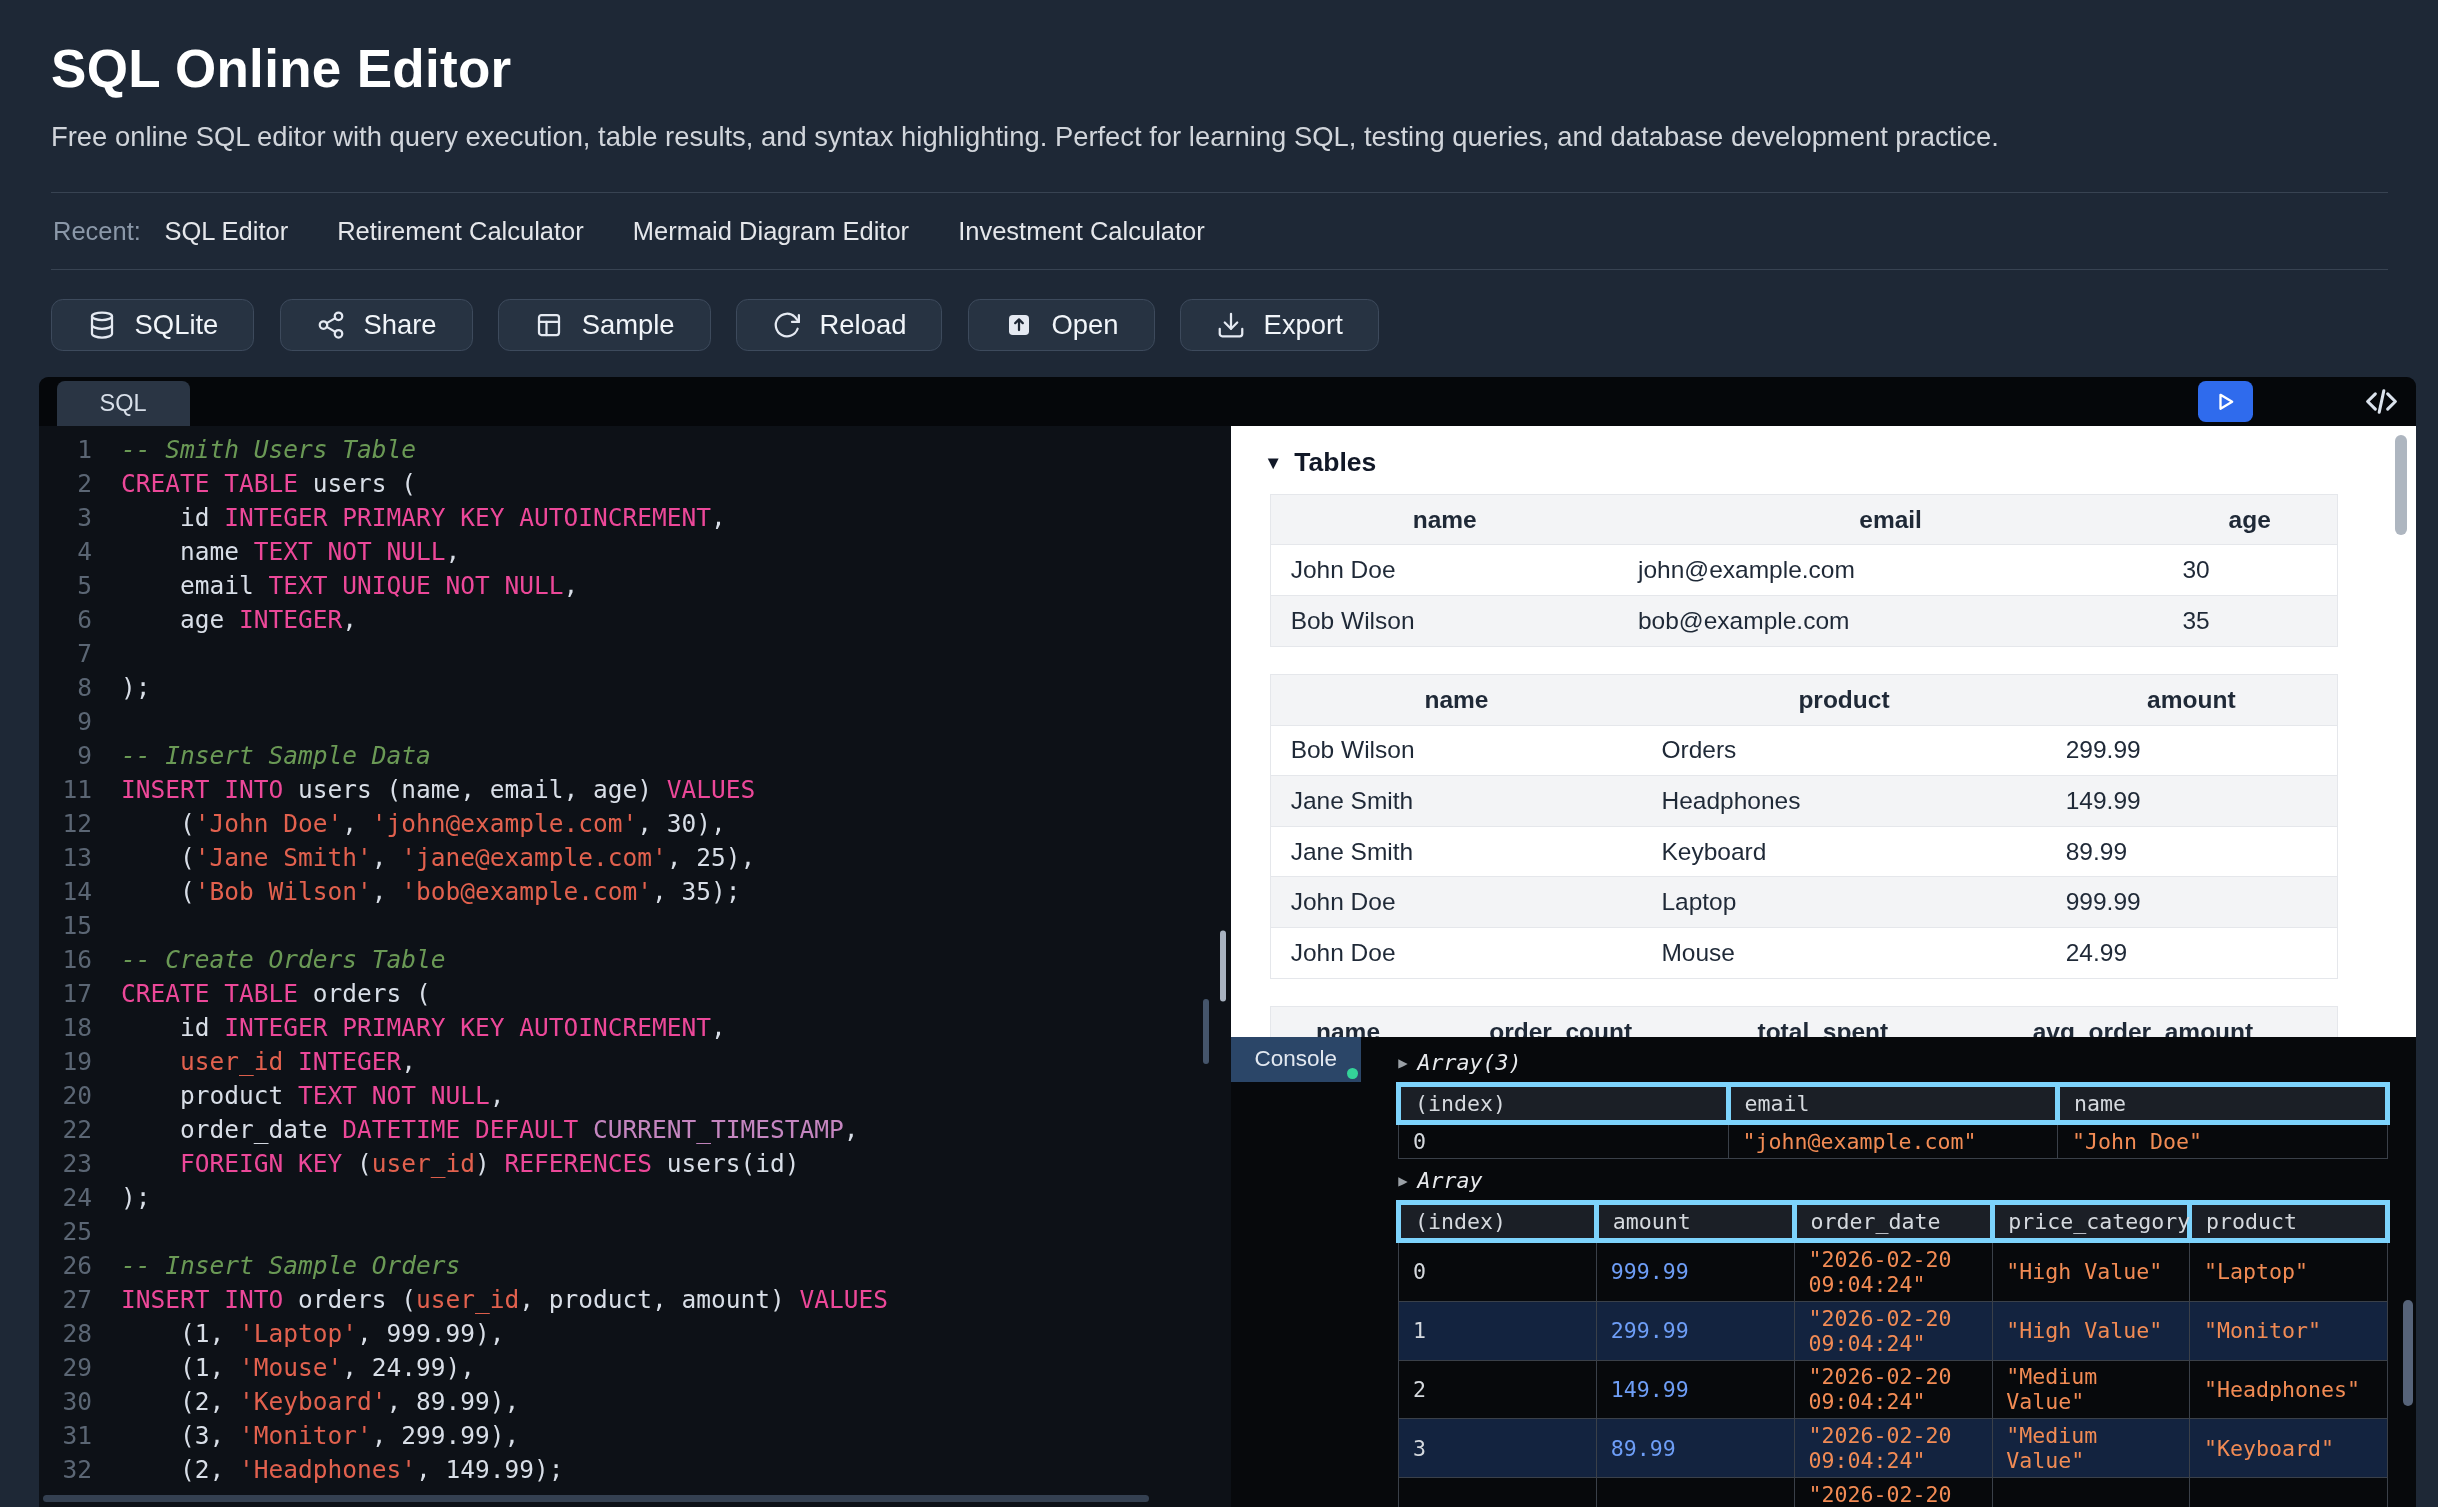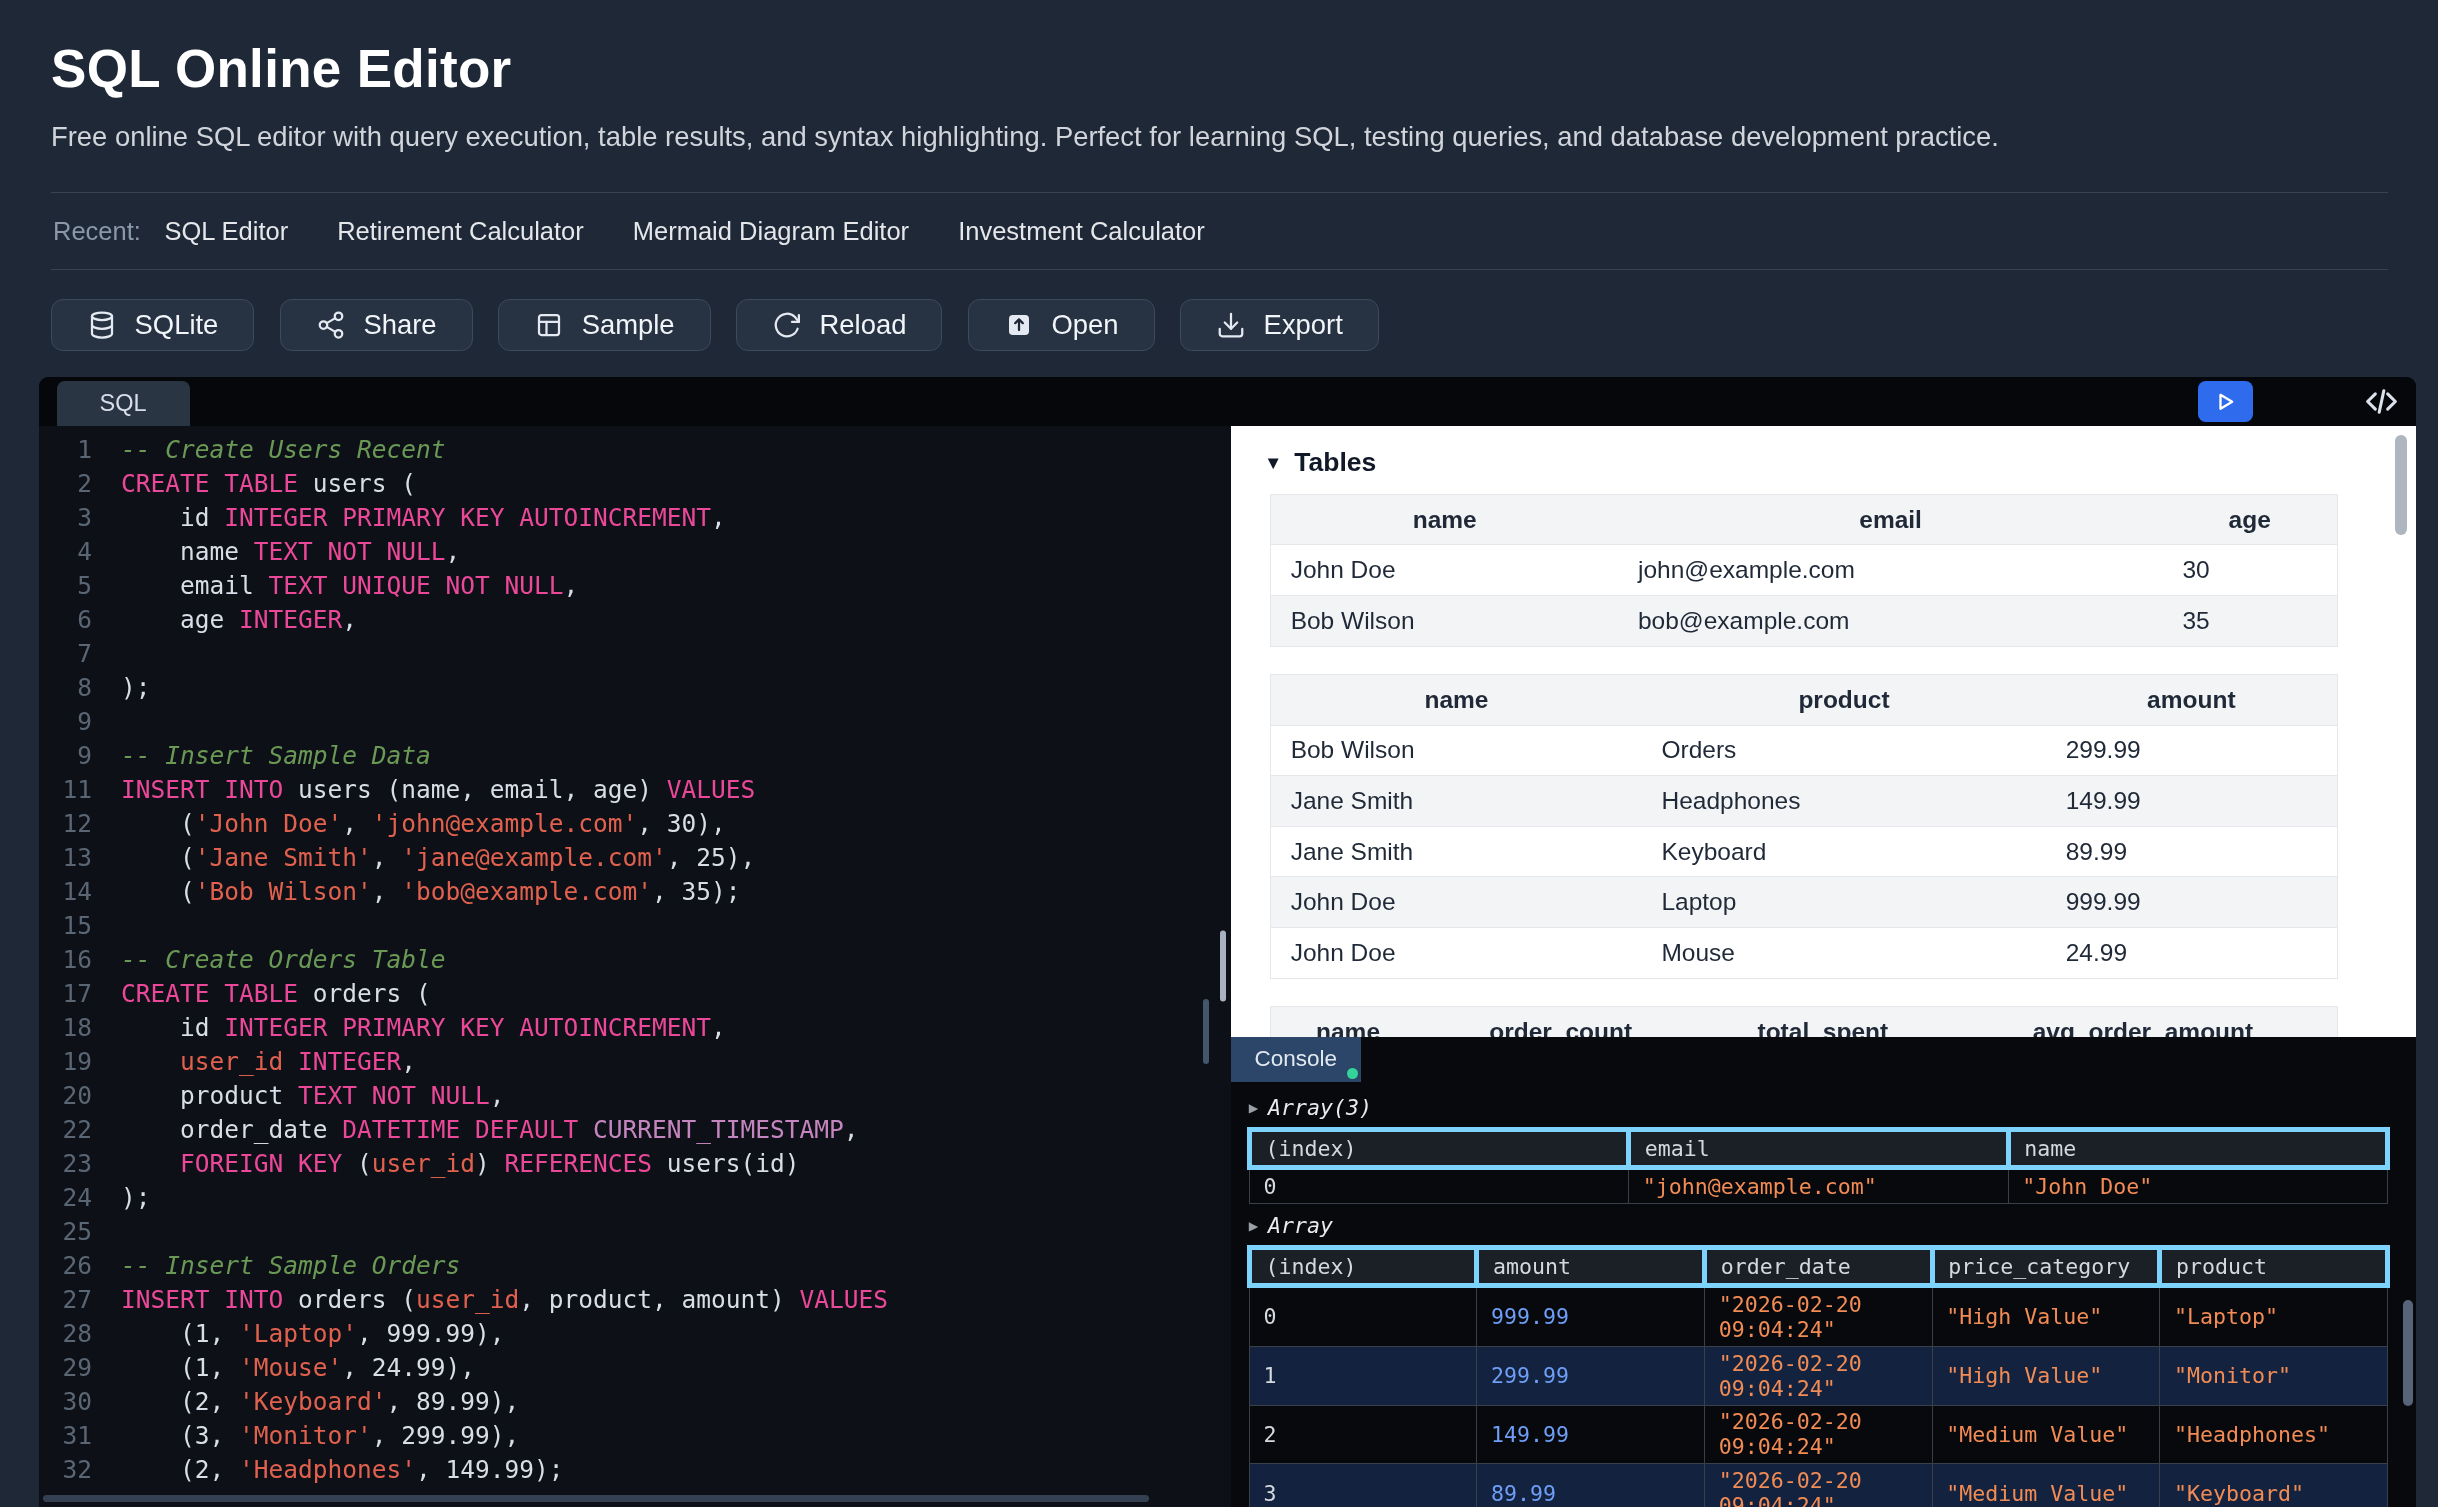--- a/index.html
+++ b/index.html
@@ -94,21 +94,21 @@
   .results { flex: 0 0 56.5%; background: #ffffff; color: #111827; overflow: hidden; position: relative; }
   .results-header { display: flex; align-items: center; gap: 11.8px; padding: 21.6px 0 15.7px 33px; font-size: 26.5px; font-weight: 600; color: #111827; }
   .results-caret { font-size: 18.6px; color: #111827; }
   .results-body { padding: 0 78px 0 39px; display: flex; flex-direction: column; gap: 27.4px; }
   .rtable { width: 100%; border-collapse: collapse; font-size: 24.5px; border: 1px solid #e5e7eb; }
   .rtable th { background: #f3f4f6; font-weight: 700; color: #1f2937; text-align: center; padding: 10.8px 19.6px; border-bottom: 1px solid #e5e7eb; }
   .rtable td { color: #1f2937; text-align: left; padding: 10.8px 19.6px; border-bottom: 1px solid #e5e7eb; }
   .rtable tbody tr:nth-child(even) { background: #f3f4f6; }
   .results-scroll { position: absolute; right: 8.8px; top: 9.8px; width: 11.8px; height: 100px; background: #aeb6c0; border-radius: 5.9px; }
 
-  .console { flex: 1; min-height: 0; background: #07090c; display: flex; flex-direction: column; position: relative; font-family: "DejaVu Sans Mono", monospace; }
+  .console { flex: 1; min-height: 0; background: #07090c; display: flex; flex-direction: row; position: relative; font-family: "DejaVu Sans Mono", monospace; gap: 20px; }
   .console-tabrow { flex: none; height: 45px; display: flex; }
   .console-tab {
     position: relative; background: #2b4668; color: #e2e8f0;
     font-family: "Liberation Sans", sans-serif; font-size: 22.5px;
     padding: 0 23.5px; display: flex; align-items: center;
   }
   .console-dot { position: absolute; right: 2.9px; bottom: 2.9px; width: 10.8px; height: 10.8px; border-radius: 50%; background: #34d399; }
   .console-body { flex: 1; min-height: 0; overflow: hidden; padding: 9.8px 25.5px 0 15.7px; font-size: 21.6px; }
   .c-array { display: flex; align-items: center; gap: 9.8px; color: #e8eaed; padding: 3.9px 2px; }
   .c-caret { color: #9aa0a6; font-size: 15.7px; }
@@ -203,21 +203,21 @@
           <polyline points="16 7 21 12 16 17"></polyline>
           <line x1="13.5" y1="5" x2="10.5" y2="19"></line>
         </svg>
     </span>
   </div>
 
   <div class="content" data-interactable="false">
 
     <div class="editor" data-interactable="true">
       <div data-interactable="false">
-          <div class="line" data-interactable="false"><span class="ln" data-interactable="false">1</span><span class="code" data-interactable="false"><span class="tok-cm">-- Create Users Recent</span></span></div>
+          <div class="line" data-interactable="false"><span class="ln" data-interactable="false">1</span><span class="code" data-interactable="false"><span class="tok-cm">-- Smith Users Table</span></span></div>
           <div class="line" data-interactable="false"><span class="ln" data-interactable="false">2</span><span class="code" data-interactable="false"><span class="tok-kw">CREATE TABLE</span><span class="tok-pl"> users (</span></span></div>
           <div class="line" data-interactable="false"><span class="ln" data-interactable="false">3</span><span class="code" data-interactable="false"><span class="tok-pl">    id </span><span class="tok-kw">INTEGER PRIMARY KEY AUTOINCREMENT</span><span class="tok-pl">,</span></span></div>
           <div class="line" data-interactable="false"><span class="ln" data-interactable="false">4</span><span class="code" data-interactable="false"><span class="tok-pl">    name </span><span class="tok-kw">TEXT NOT NULL</span><span class="tok-pl">,</span></span></div>
           <div class="line" data-interactable="false"><span class="ln" data-interactable="false">5</span><span class="code" data-interactable="false"><span class="tok-pl">    email </span><span class="tok-kw">TEXT UNIQUE NOT NULL</span><span class="tok-pl">,</span></span></div>
           <div class="line" data-interactable="false"><span class="ln" data-interactable="false">6</span><span class="code" data-interactable="false"><span class="tok-pl">    age </span><span class="tok-kw">INTEGER</span><span class="tok-pl">,</span></span></div>
           <div class="line" data-interactable="false"><span class="ln" data-interactable="false">7</span></div>
           <div class="line" data-interactable="false"><span class="ln" data-interactable="false">8</span><span class="code" data-interactable="false"><span class="tok-pl">);</span></span></div>
           <div class="line" data-interactable="false"><span class="ln" data-interactable="false">9</span><span class="code" data-interactable="false"></span></div>
           <div class="line" data-interactable="false"><span class="ln" data-interactable="false">9</span><span class="code" data-interactable="false"><span class="tok-cm">-- Insert Sample Data</span></span></div>
           <div class="line" data-interactable="false"><span class="ln" data-interactable="false">11</span><span class="code" data-interactable="false"><span class="tok-kw">INSERT INTO</span><span class="tok-pl"> users (name, email, age) </span><span class="tok-kw">VALUES</span></span></div>

